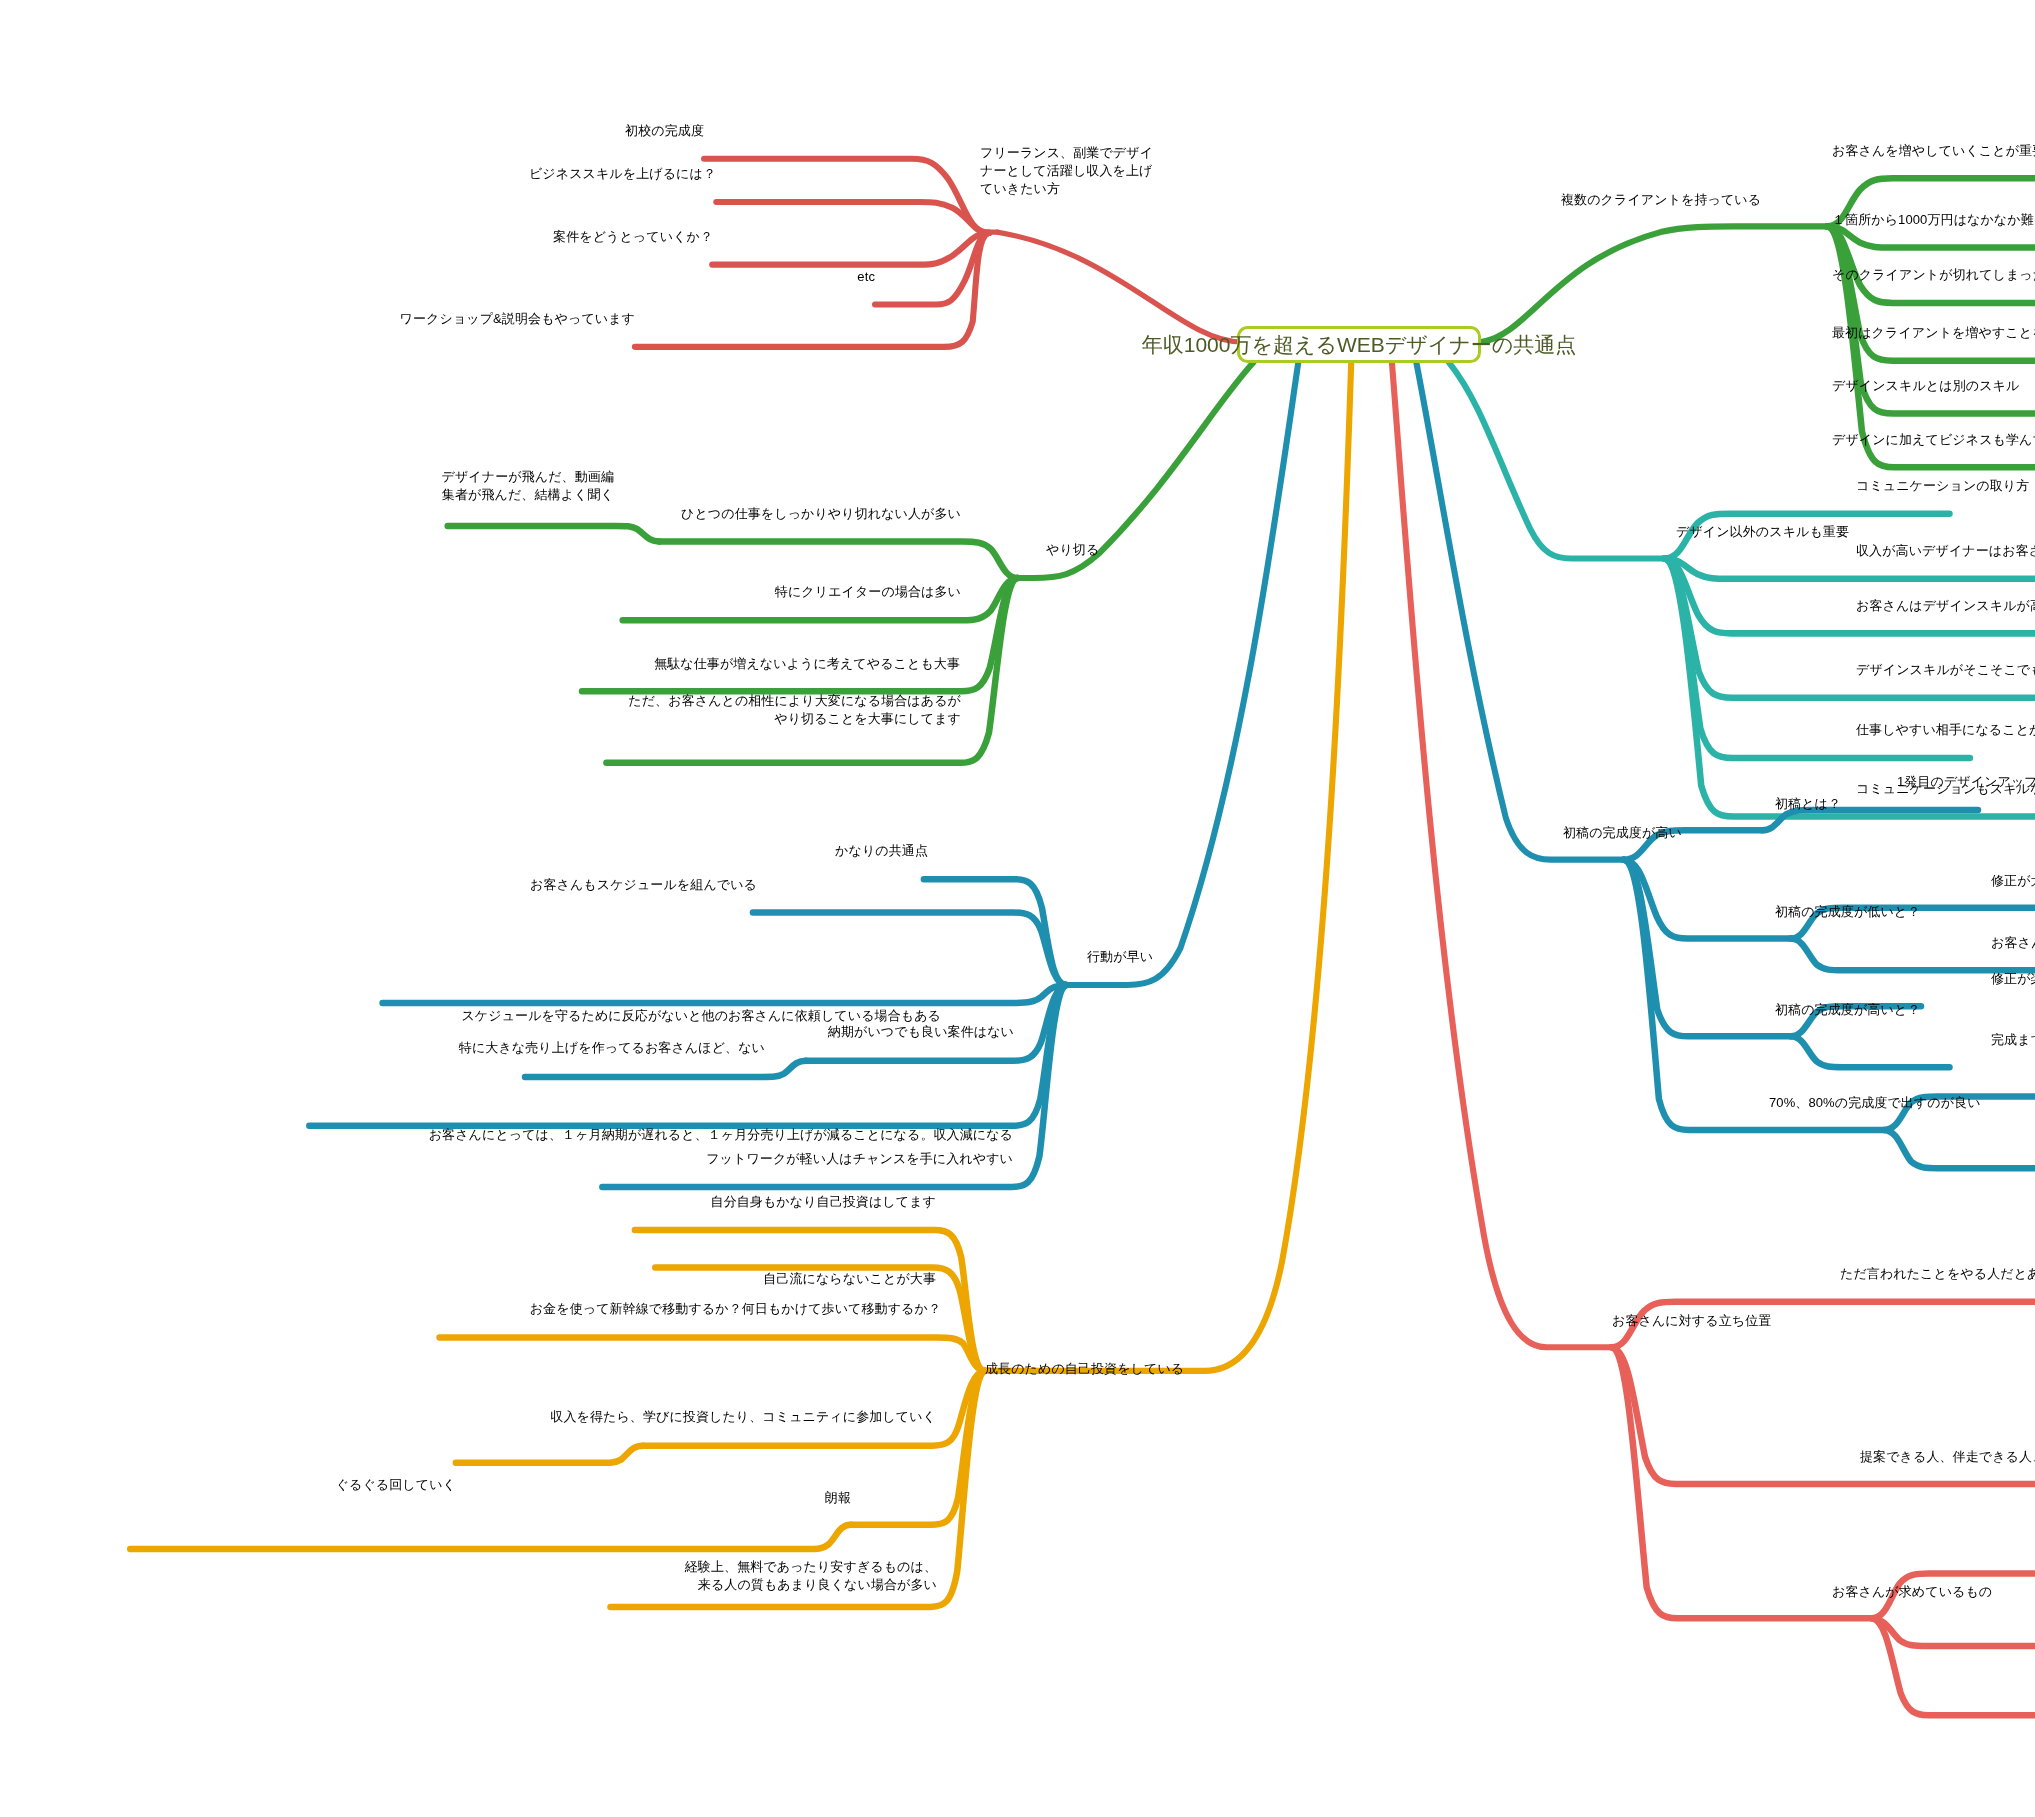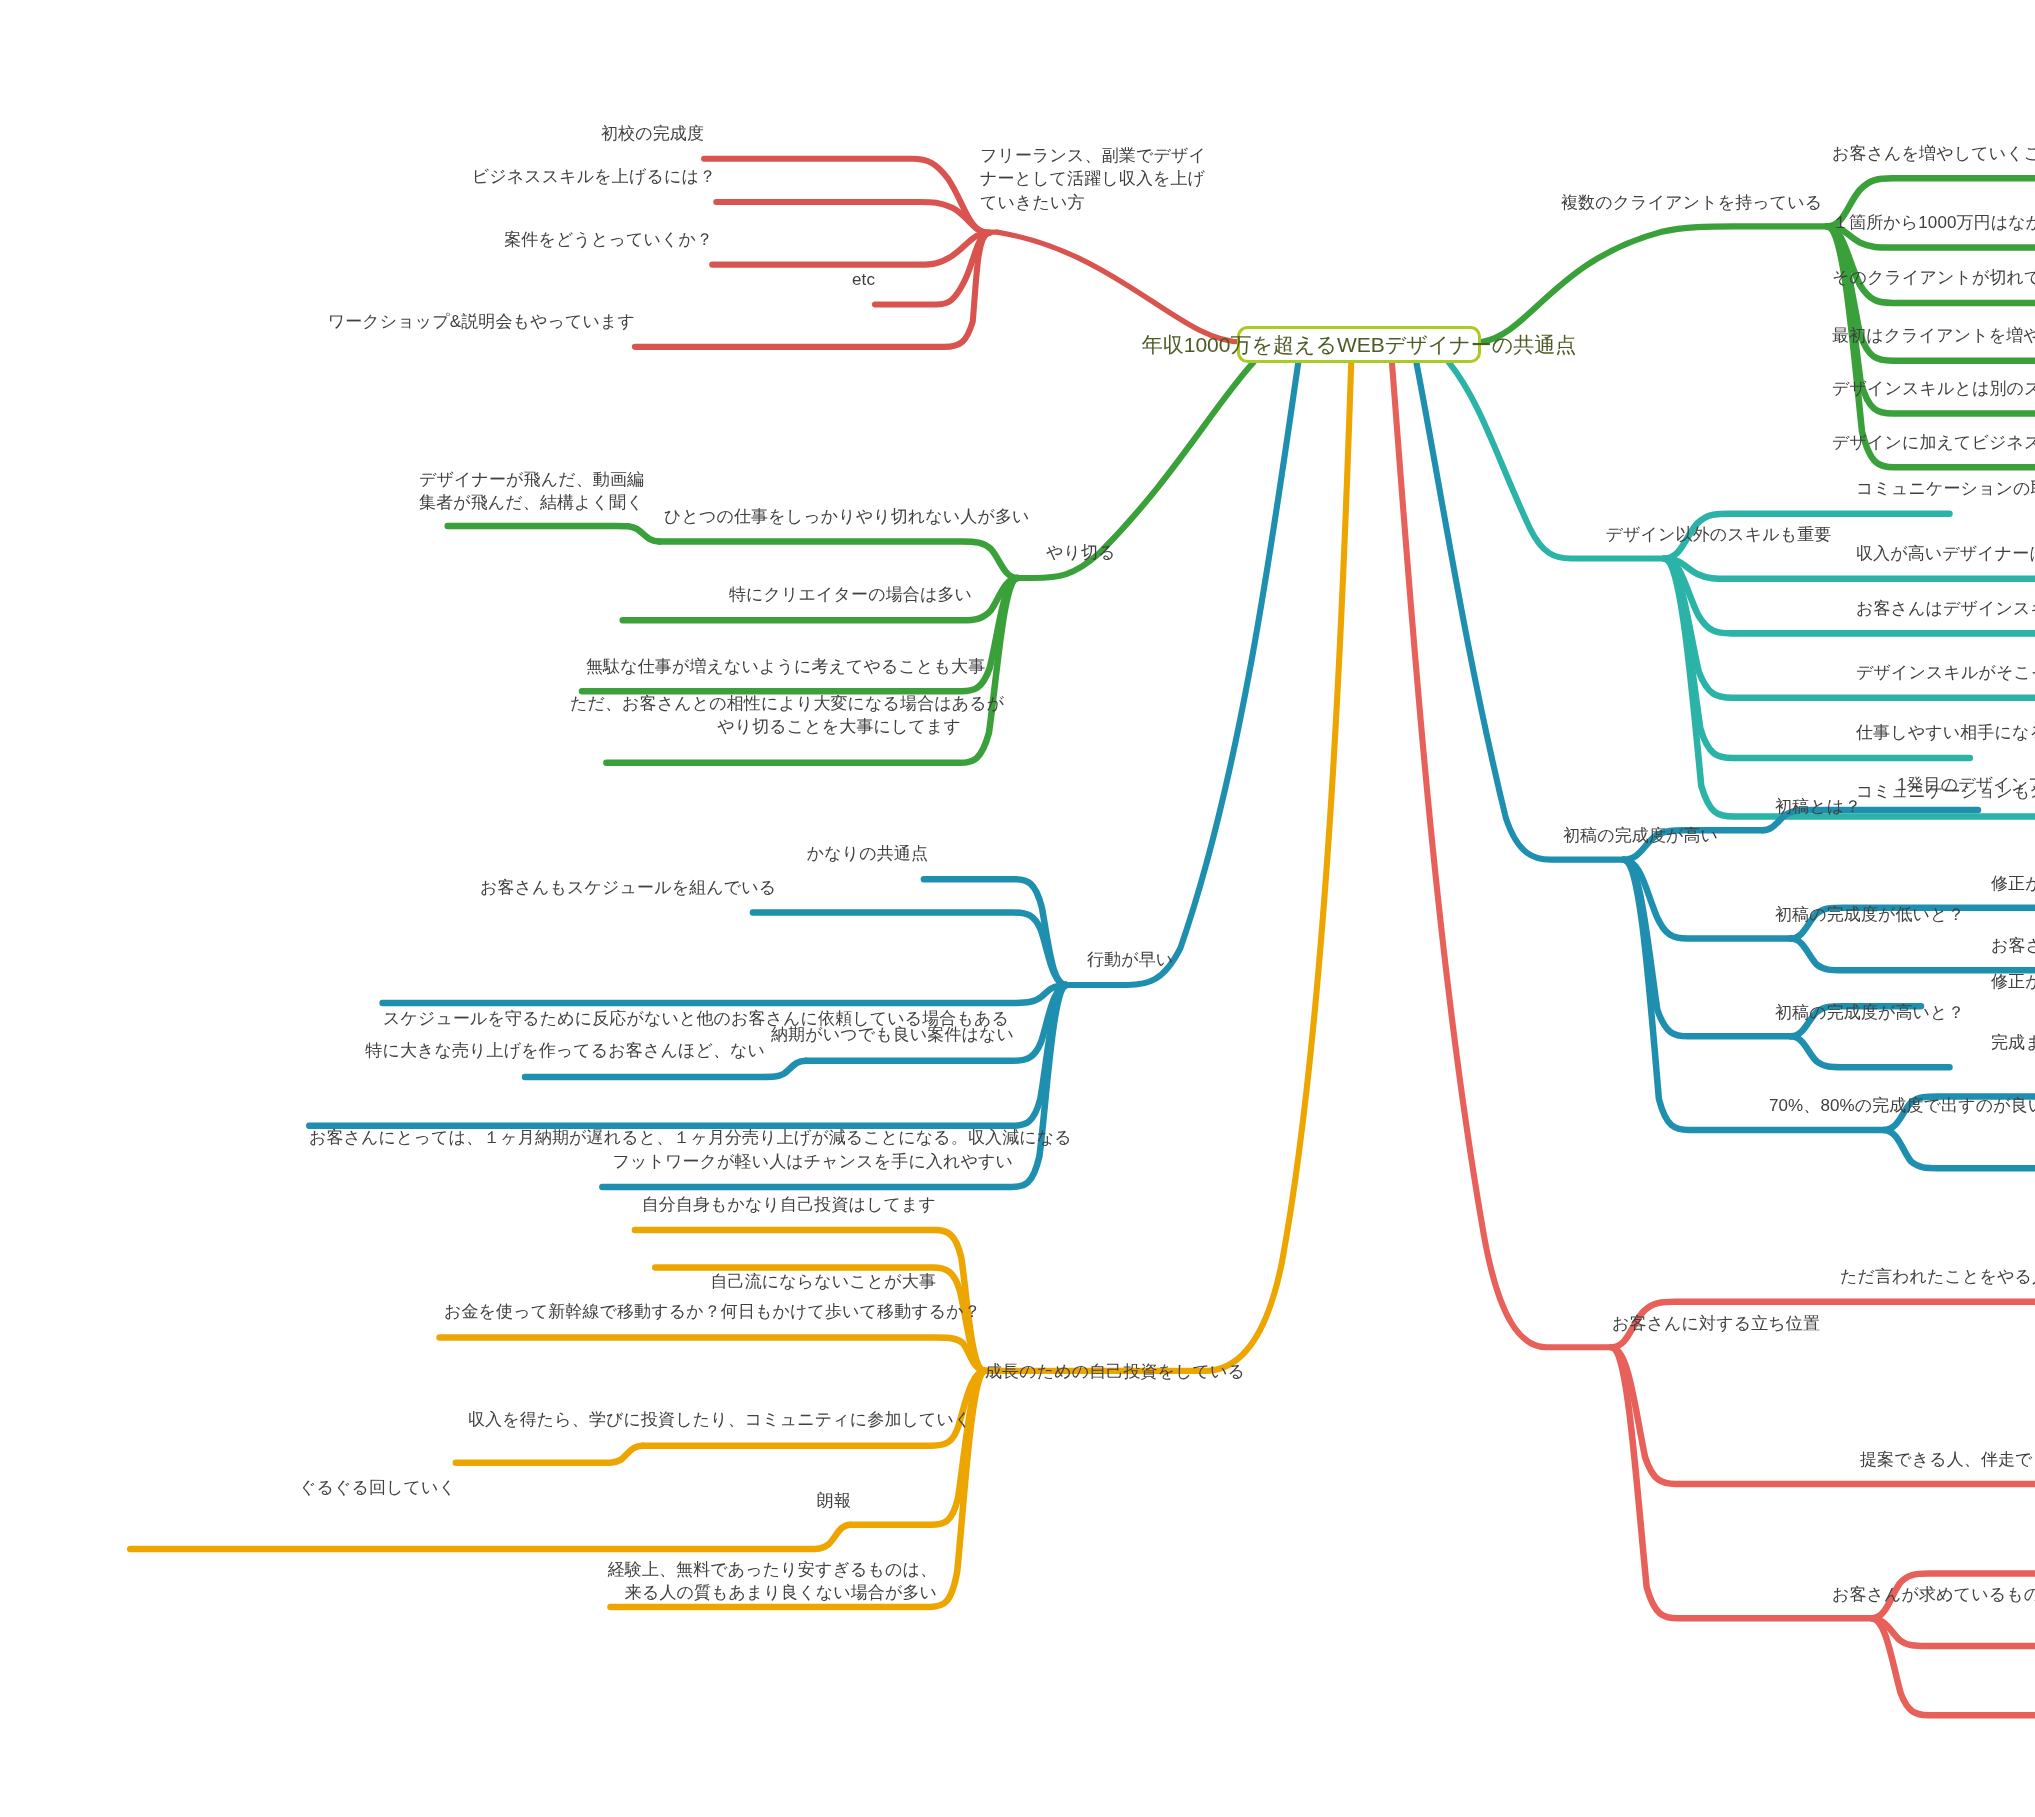--- a/index.html
+++ b/index.html
@@ -16,23 +16,23 @@
     overflow:hidden;
   }
   svg#wires{
     position:absolute;
     left:0;top:0;
     width:2724px;height:1817px;
     pointer-events:none;
   }
   .lbl{
     position:absolute;
-    font-size:17px;
+    font-size:13px;
     line-height:1.38;
-    color:#404040;
+    color:#000000;
     white-space:pre;
     letter-spacing:0.1px;
   }
   .lbl.r{ text-align:left; }
   .lbl.l{ text-align:right; }
   .root{
     position:absolute;
     border:3.7px solid #aacc22;
     border-radius:10.6px;
     background:#ffffff;
@@ -188,21 +188,21 @@
   <div class="lbl l" style="left:269px; top:310px; width:366px;">ワークショップ&amp;説明会もやっています</div>
 
   <div class="lbl r" style="left:1561px; top:191px; width:285px;">複数のクライアントを持っている</div>
   <div class="lbl r" style="left:1832px; top:142px; width:326px;">お客さんを増やしていくことが重要</div>
   <div class="lbl r" style="left:1832px; top:211px; width:346px;">１箇所から1000万円はなかなか難しい</div>
   <div class="lbl r" style="left:1832px; top:266px; width:366px;">そのクライアントが切れてしまったら大変</div>
   <div class="lbl r" style="left:1832px; top:324px; width:379px;">最初はクライアントを増やすことを意識する</div>
   <div class="lbl r" style="left:1832px; top:377px; width:326px;">デザインスキルとは別のスキル</div>
   <div class="lbl r" style="left:1832px; top:431px; width:407px;">デザインに加えてビジネスも学んで行った方がいい</div>
 
-  <div class="lbl r" style="left:1588px; top:523px; width:261px;text-align:center;">デザイン以外のスキルも重要</div>
+  <div class="lbl r" style="left:1676px; top:523px; width:261px;">デザイン以外のスキルも重要</div>
   <div class="lbl r" style="left:1856px; top:477px; width:326px;">コミュニケーションの取り方</div>
   <div class="lbl r" style="left:1856px; top:542px; width:468px;">収入が高いデザイナーはお客さんと仲良くなるのがうまい</div>
   <div class="lbl r" style="left:1856px; top:597px; width:529px;">お客さんはデザインスキルが高くても頼みたいと思わない場合もある</div>
   <div class="lbl r" style="left:1856px; top:661px; width:488px;">デザインスキルがそこそこでも頼みたいと感じる人もいる</div>
   <div class="lbl r" style="left:1856px; top:721px; width:326px;">仕事しやすい相手になることが大事</div>
   <div class="lbl r" style="left:1856px; top:780px; width:448px;">コミュニケーションもスキルなので身につけていける</div>
 
   <div class="lbl r" style="left:1563px; top:824px; width:212px;">初稿の完成度が高い</div>
 
   <div class="lbl r" style="left:1775px; top:795px; width:134px;">初稿とは？</div>

